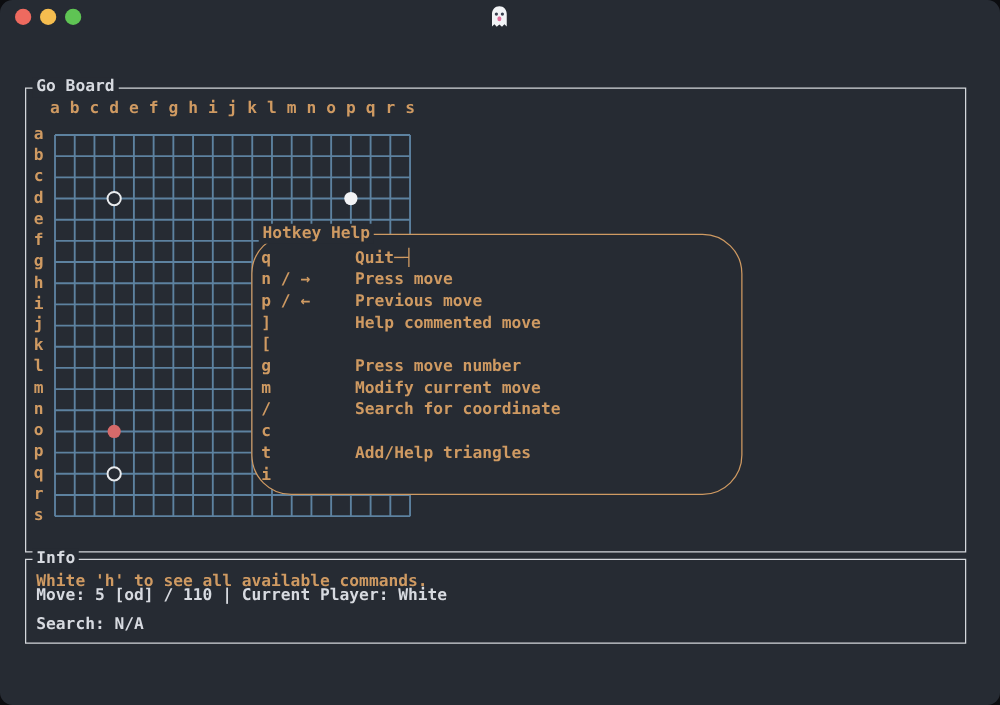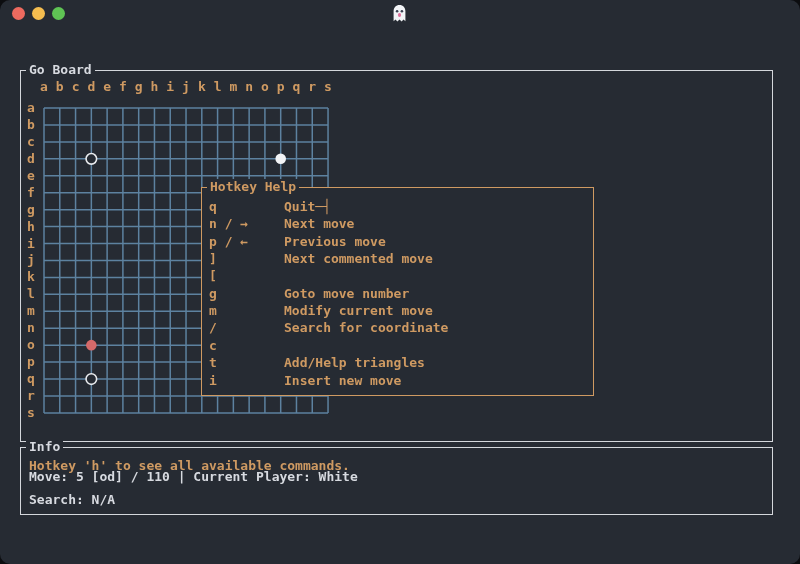--- a/index.html
+++ b/index.html
@@ -15,21 +15,21 @@
   .dot{position:absolute;top:7px;width:13px;height:13px;border-radius:50%;display:inline-block;}
   .dot.red{left:12px;background:#ee6a5f;}
   .dot.yellow{left:32px;background:#f5bd4f;}
   .dot.green{left:52px;background:#5fc454;}
   .ghost{position:absolute;left:391px;top:4px;width:17px;height:19px;}
   .panel{position:absolute;border:1.5px solid var(--border);background:var(--bg);}
   .panel-title{position:absolute;top:-9px;left:5px;background:var(--bg);padding:0 3px;
     line-height:16px;white-space:pre;}
   .fg{color:var(--fg);} .orange{color:var(--orange);}
   .board-panel{left:20px;top:70px;width:753px;height:372px;padding-left:48px;}
-  .hotkey-panel{left:201px;top:187px;width:393px;height:209px;border-color:var(--orange);}
+  .hotkey-panel{left:201px;top:187px;width:393px;height:209px;border-color:var(--orange);border-radius:32px;}
   .info-panel{left:20px;top:447px;width:753px;height:68px;}
   .col-label{position:absolute;top:8px;width:12px;height:16px;line-height:16px;
     text-align:center;color:var(--orange);}
   .row-label{position:absolute;left:4px;width:12px;height:16px;line-height:16px;
     text-align:center;color:var(--orange);}
   #board-grid{position:absolute;left:15px;top:29px;width:300px;height:321px;}
   .hk-row{position:absolute;left:0;width:100%;height:16px;line-height:16px;color:var(--orange);white-space:pre;}
   .hk-key{position:absolute;left:7px;white-space:pre;}
   .hk-action{position:absolute;left:82px;white-space:pre;}
   .info-line{position:absolute;left:8px;height:16px;line-height:16px;white-space:pre;}
@@ -140,33 +140,33 @@
           <circle cx="244.7" cy="58.82000000000001" r="5.3" fill="#f2f3f5"></circle>
           <circle cx="55.339999999999996" cy="245.16000000000003" r="5.3" fill="#d56a6a"></circle>
           <circle cx="55.339999999999996" cy="279.04" r="5.3" fill="#262b33" stroke="#e9ebee" stroke-width="1.6"></circle>
         </svg></div>
   </div>
 
   <div class="panel hotkey-panel">
     <span class="panel-title orange">Hotkey Help</span>
     <div id="hotkey-list">
         <div class="hk-row" style="top: 11px;"><span class="hk-key">q</span><span class="hk-action">Quit─┤</span></div>
-        <div class="hk-row" style="top: 28.35px;"><span class="hk-key">n / →</span><span class="hk-action">Next move</span></div>
+        <div class="hk-row" style="top: 28.35px;"><span class="hk-key">n / →</span><span class="hk-action">Press move</span></div>
         <div class="hk-row" style="top: 45.7px;"><span class="hk-key">p / ←</span><span class="hk-action">Previous move</span></div>
-        <div class="hk-row" style="top: 63.05px;"><span class="hk-key">]</span><span class="hk-action">Next commented move</span></div>
+        <div class="hk-row" style="top: 63.05px;"><span class="hk-key">]</span><span class="hk-action">Help commented move</span></div>
         <div class="hk-row" style="top: 80.4px;"><span class="hk-key">[</span></div>
-        <div class="hk-row" style="top: 97.75px;"><span class="hk-key">g</span><span class="hk-action">Goto move number</span></div>
+        <div class="hk-row" style="top: 97.75px;"><span class="hk-key">g</span><span class="hk-action">Press move number</span></div>
         <div class="hk-row" style="top: 115.1px;"><span class="hk-key">m</span><span class="hk-action">Modify current move</span></div>
         <div class="hk-row" style="top: 132.45px;"><span class="hk-key">/</span><span class="hk-action">Search for coordinate</span></div>
         <div class="hk-row" style="top: 149.8px;"><span class="hk-key">c</span></div>
         <div class="hk-row" style="top: 167.15px;"><span class="hk-key">t</span><span class="hk-action">Add/Help triangles</span></div>
-        <div class="hk-row" style="top: 184.5px;"><span class="hk-key">i</span><span class="hk-action">Insert new move</span></div>
+        <div class="hk-row" style="top: 184.5px;"><span class="hk-key">i</span></div>
       </div>
   </div>
 
   <div class="panel info-panel">
     <span class="panel-title fg">Info</span>
-    <div class="info-line orange" style="top:10px">Hotkey 'h' to see all available commands.</div>
+    <div class="info-line orange" style="top:10px">White 'h' to see all available commands.</div>
     <div class="info-line fg" style="top:21px">Move: 5 [od] / 110 | Current Player: White</div>
     <div class="info-line fg" style="top:44px">Search: N/A</div>
   </div>
 
 </div>
 
 </body></html>

